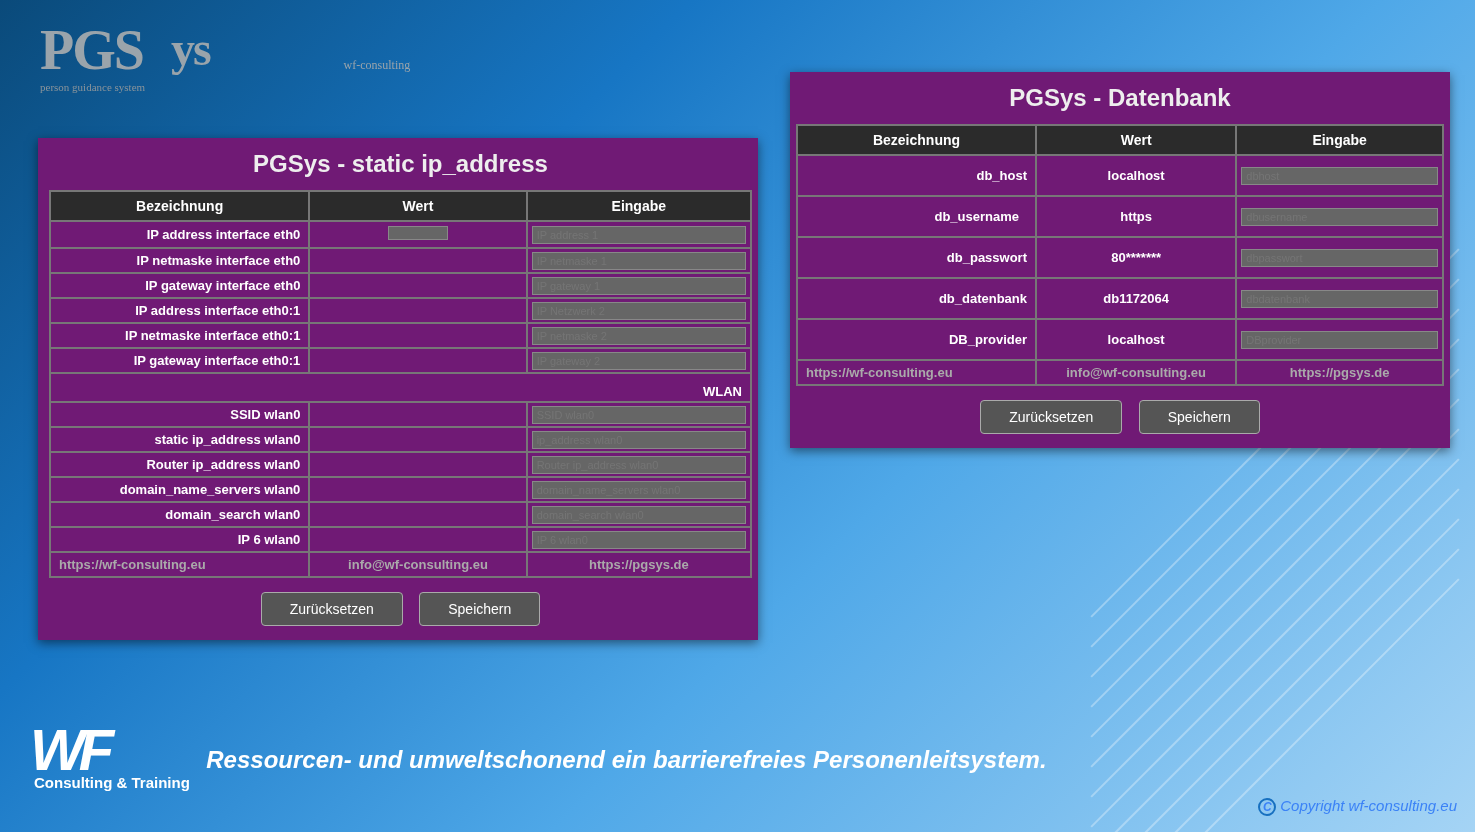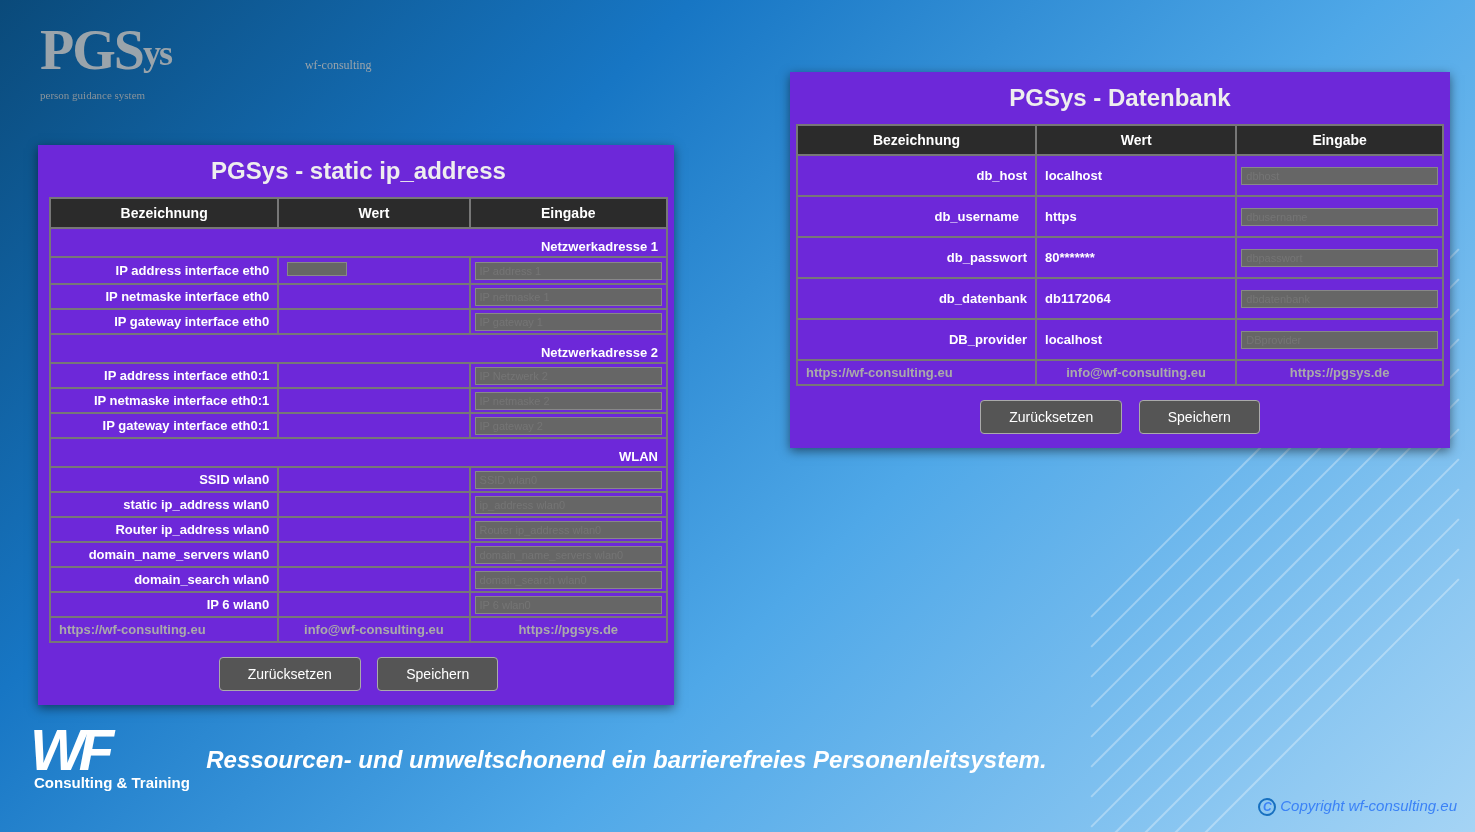--- a/index.html
+++ b/index.html
@@ -22,50 +22,50 @@
     }
     .logo {
       position: absolute; top: 25px; left: 40px;
       color: #9aa4ab; font-family: Georgia, 'Times New Roman', serif;
     }
     .logo .big {
       font-size: 56px; font-weight: bold; letter-spacing: -2px;
       display: inline-block; line-height: .9;
     }
     .logo .big .vy {
-      font-size: 36px; position: relative; top: -4px;
+      font-size: 48px; position: relative; top: -4px; margin-left: 28px;
     }
     .logo .tag { font-size: 12px; color: #9aa4ab; margin-left: 130px; margin-top: -8px; }
-    .logo .sub { font-size: 11px; color: #8a949b; margin-top: 14px; }
+    .logo .sub { font-size: 11px; color: #8a949b; margin-top: 6px; }
 
     .panel {
       position: absolute;
-      background: #6d28d9; padding: 6px;
+      background: #701a75; padding: 6px;
       box-shadow: 0 3px 10px rgba(0,0,0,.5);
     }
-    .panel-left  { top: 145px; left: 38px;  width: 636px; padding-left: 11px; }
+    .panel-left  { top: 138px; left: 38px;  width: 720px; padding-left: 11px; }
     .panel-right { top: 72px;  left: 790px; width: 660px; }
 
     .panel-title {
       text-align: center; font-size: 24px; font-weight: bold; color: #eee;
       padding: 6px 0 12px;
     }
     table.cfg { width: 100%; border-collapse: collapse; }
     table.cfg th {
       background: #2b2b2b; color: #fff; font-size: 14px; font-weight: bold;
       padding: 6px 8px; border: 2px solid #777;
     }
     table.cfg td {
       border: 2px solid #777;
       text-align: right;
       padding: 4px 8px;
       color: #fff; font-size: 13px; font-weight: bold;
     }
     table.cfg td.label-col { width: 37%; border-radius: 14px; }
-    table.cfg td.wert-col  { width: 31%; text-align: left; }
+    table.cfg td.wert-col  { width: 31%; text-align: center; }
     table.cfg td.input-col { width: 32%; padding: 2px 4px; text-align: left; }
     table.cfg td.input-col input {
       width: 100%; border: 1px solid #888; background: #666; color: #ccc;
       font-size: 11px; padding: 2px 4px;
     }
     table.cfg tr.section td {
       border-left: 2px solid #777; border-right: 2px solid #777;
       border-top: none; border-bottom: none;
       padding-top: 10px; padding-bottom: 2px;
     }
@@ -146,40 +146,34 @@
   <div class="panel-title">PGSys - static ip_address</div>
   <table class="cfg">
     <thead>
         <tr>
       <th>Bezeichnung</th>
       <th>Wert</th>
       <th>Eingabe</th>
     </tr>
       </thead>
     <tbody id="left-body">
-        <tr class="section">
-          <td class="label-col" colspan="3">Netzwerkadresse 1</td>
-        </tr>
         <tr>
           <td class="label-col">IP address interface eth0</td>
           <td class="wert-col"><span class="val-box"></span></td>
           <td class="input-col"><input placeholder="IP address 1" style=""></td>
         </tr>
         <tr>
           <td class="label-col">IP netmaske interface eth0</td>
           <td class="wert-col"></td>
           <td class="input-col"><input placeholder="IP netmaske 1" style=""></td>
         </tr>
         <tr>
           <td class="label-col">IP gateway interface eth0</td>
           <td class="wert-col"></td>
           <td class="input-col"><input placeholder="IP gateway 1" style=""></td>
-        </tr>
-        <tr class="section">
-          <td class="label-col" colspan="3">Netzwerkadresse 2</td>
         </tr>
         <tr>
           <td class="label-col">IP address interface eth0:1</td>
           <td class="wert-col"></td>
           <td class="input-col"><input placeholder="IP Netzwerk 2" style=""></td>
         </tr>
         <tr>
           <td class="label-col">IP netmaske interface eth0:1</td>
           <td class="wert-col"></td>
           <td class="input-col"><input placeholder="IP netmaske 2" style=""></td>

